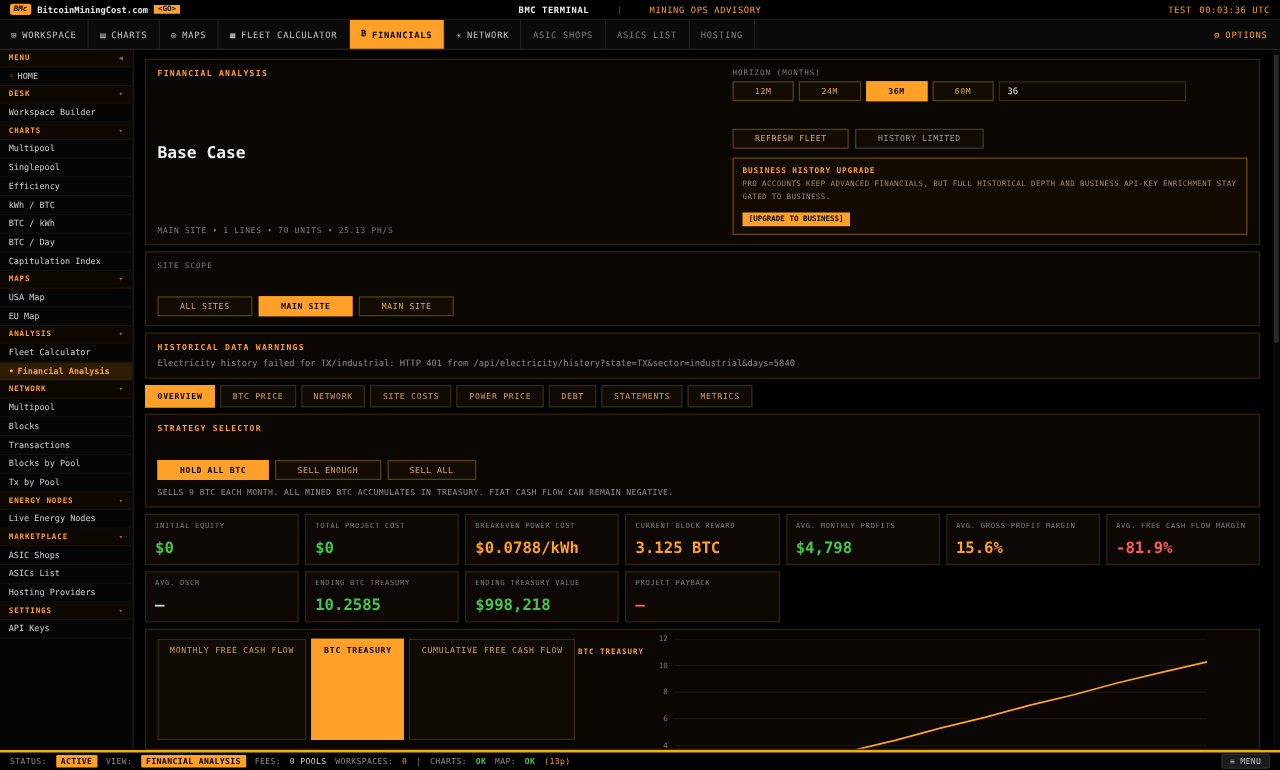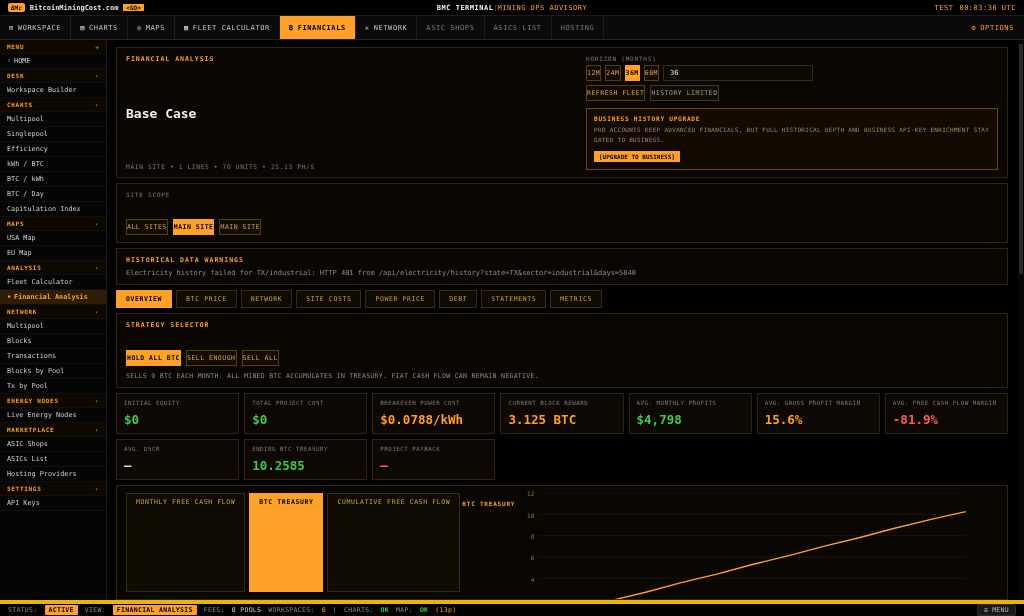--- a/index.html
+++ b/index.html
@@ -17,21 +17,21 @@
   html,body{width:1024px;height:616px;overflow:hidden;background:#000;
     font-family:"DejaVu Sans Mono","Liberation Mono",monospace;color:var(--txt)}
   
   .topbar{height:16px;display:flex;align-items:center;padding:0 8px;background:#000;
     border-bottom:1px solid #1c1c1c;position:relative;font-size:7px}
   .tb-left{display:flex;align-items:center;gap:5px}
   .logo{background:var(--orange);color:#000;font-weight:bold;font-size:6px;
     padding:1px 3px;border-radius:2px;font-style:italic}
   .site-name{color:#e8e8e8;font-weight:bold}
   .go-badge{background:var(--orange);color:#000;font-weight:bold;padding:0 3px;font-size:6px}
-  .tb-center{position:absolute;left:50%;transform:translateX(-50%);display:flex;gap:0;align-items:flex-start}
+  .tb-center{position:absolute;left:50%;transform:translateX(-50%);display:flex;gap:22px;align-items:flex-start}
   .tb-title{color:#f0f0f0;font-weight:bold;letter-spacing:.5px}
   .tb-sep{color:#555}
   .tb-sub{color:var(--orange);letter-spacing:.5px}
   .tb-right{margin-left:auto;display:flex;gap:6px;color:var(--orange);letter-spacing:.5px}
   
   .navbar{height:24px;display:flex;align-items:stretch;background:#0a0a0a;border-bottom:1px solid #242424}
   .nav-tabs{display:flex;align-items:stretch}
   .nav-tab{display:flex;align-items:center;gap:4px;padding:0 9px;border-right:1px solid #1e1e1e;
     color:#c6c6c6;font-size:7px;letter-spacing:.6px;cursor:pointer}
   .nav-tab[data-dim="true"]{color:#7c7c7c}
@@ -51,33 +51,33 @@
   .sb-row .sb-arrow{color:#9a6a1a;font-size:5.5px}
   .sb-row.section{height:14px;background:#0d0802;color:var(--orange);font-size:6px;
     letter-spacing:.7px;font-weight:bold;border-bottom:1px solid #181008}
   .sb-row[data-active="true"]{background:#2e1c06;color:var(--orange);font-weight:bold}
   
   .main{flex:1;min-width:0;padding:7px 10px 0 9px;display:flex;flex-direction:column;gap:5px;overflow:hidden}
   .panel{background:var(--pbg);border:1px solid var(--pbor);padding:7px 9px}
   .sec-title{color:var(--orange);font-size:6.5px;font-weight:bold;letter-spacing:1px}
   .muted-label{color:#7d7d7d;font-size:6px;letter-spacing:.8px}
   .btn{display:inline-flex;align-items:center;background:#120c04;border:1px solid #54400f;
-    color:#d9a84e;font-size:6.5px;letter-spacing:.5px;padding:3px 0;cursor:pointer;white-space:nowrap}
+    color:#d9a84e;font-size:6.5px;letter-spacing:.5px;padding:3px 17px;cursor:pointer;white-space:nowrap}
   .btn[data-active="true"]{background:var(--orange);border-color:var(--orange);color:#000;font-weight:bold}
   .btn.gray{color:#9a9a9a;border-color:#3a3a3a}
   
   .fin-head{display:flex;gap:14px}
   .fh-left{flex:1;display:flex;flex-direction:column;justify-content:space-between;min-height:94px}
   .case-title{color:#f2f2f2;font-size:13px;font-weight:bold}
   .fleet-summary{color:#7d7d7d;font-size:6.3px;letter-spacing:.6px}
   .fh-right{width:412px;display:flex;flex-direction:column}
   .hz-row{display:flex;gap:4px;margin-top:3px}
   .h-input{flex:0 0 150px;background:#0d0803;border:1px solid #3a2a10;color:#e8e8e8;
     font-family:inherit;font-size:7px;padding:3px 6px}
-  .act-row{display:flex;gap:5px;margin-top:4px}
+  .act-row{display:flex;gap:5px;margin-top:22px}
   .upgrade-box{margin-top:7px;border:1px solid #6b4a12;background:#130a02;padding:6px 7px}
   .upg-title{color:var(--orange);font-size:6.2px;font-weight:bold;letter-spacing:.7px}
   .upg-body{color:#9a8a6a;font-size:6px;line-height:1.6;margin-top:3px;letter-spacing:.3px}
   .upg-btn{display:inline-block;background:var(--orange);color:#000;font-size:6px;font-weight:bold;
     padding:2px 5px;margin-top:4px;cursor:pointer}
   
   .scope-row{display:flex;gap:5px;margin-top:21px}
   .warn-msg{color:#8d8d8d;font-size:7px;margin-top:5px}
   
   .tab-strip{display:flex;gap:4px}
@@ -103,21 +103,21 @@
   .ytick{position:absolute;right:5px;transform:translateY(-50%);font-size:6px;color:#8a7a5a}
   .plot-area{position:relative;flex:1}
   .plot-area svg{width:100%;height:100%;display:block}
   .grid line{stroke:#1c1410;stroke-width:1;vector-effect:non-scaling-stroke}
   .series{stroke:var(--orange);stroke-width:1.4;vector-effect:non-scaling-stroke}
   
   .main-scrollbar{width:6px;background:#070707;position:relative}
   .main-scrollbar .thumb{position:absolute;top:4px;left:1px;width:4px;height:230px;background:#2a2a2a}
   
   .statusbar{height:16px;display:flex;align-items:center;gap:7px;padding:0 8px;background:#000;
-    border-top:4px solid #eab308;font-size:6.5px;color:#8d8d8d;letter-spacing:.3px}
+    border-top:2px solid #eab308;font-size:6.5px;color:#8d8d8d;letter-spacing:.3px}
   .sb-pill{background:var(--orange);color:#000;font-weight:bold;padding:1px 4px;border-radius:1px}
   .ok{color:var(--green);font-weight:bold}
   .warm{color:var(--orange)}
   .white{color:#d8d8d8}
   .menu-badge{margin-left:auto;background:#1a1a1a;border:1px solid #2c2c2c;color:#bbb;
     padding:1px 6px;display:flex;gap:4px;align-items:center;cursor:pointer;border-radius:2px}
 </style>
 </head>
 <body>
 
@@ -491,20 +491,24 @@
 
     <div class="mgrid">
 
     <div class="mcard" data-color="gray">
           <div class="m-label">AVG. DSCR</div>
           <div class="m-value">—</div>
         </div>
         <div class="mcard" data-color="green">
           <div class="m-label">ENDING BTC TREASURY</div>
           <div class="m-value">10.2585</div>
+        </div>
+        <div class="mcard" data-color="green">
+          <div class="m-label">ENDING TREASURY VALUE</div>
+          <div class="m-value">$998,218</div>
         </div>
         <div class="mcard" data-color="red">
           <div class="m-label">PROJECT PAYBACK</div>
           <div class="m-value">—</div>
         </div>
       </div>
 
     <section class="panel chart-panel">
       <div class="tab-strip">
 

